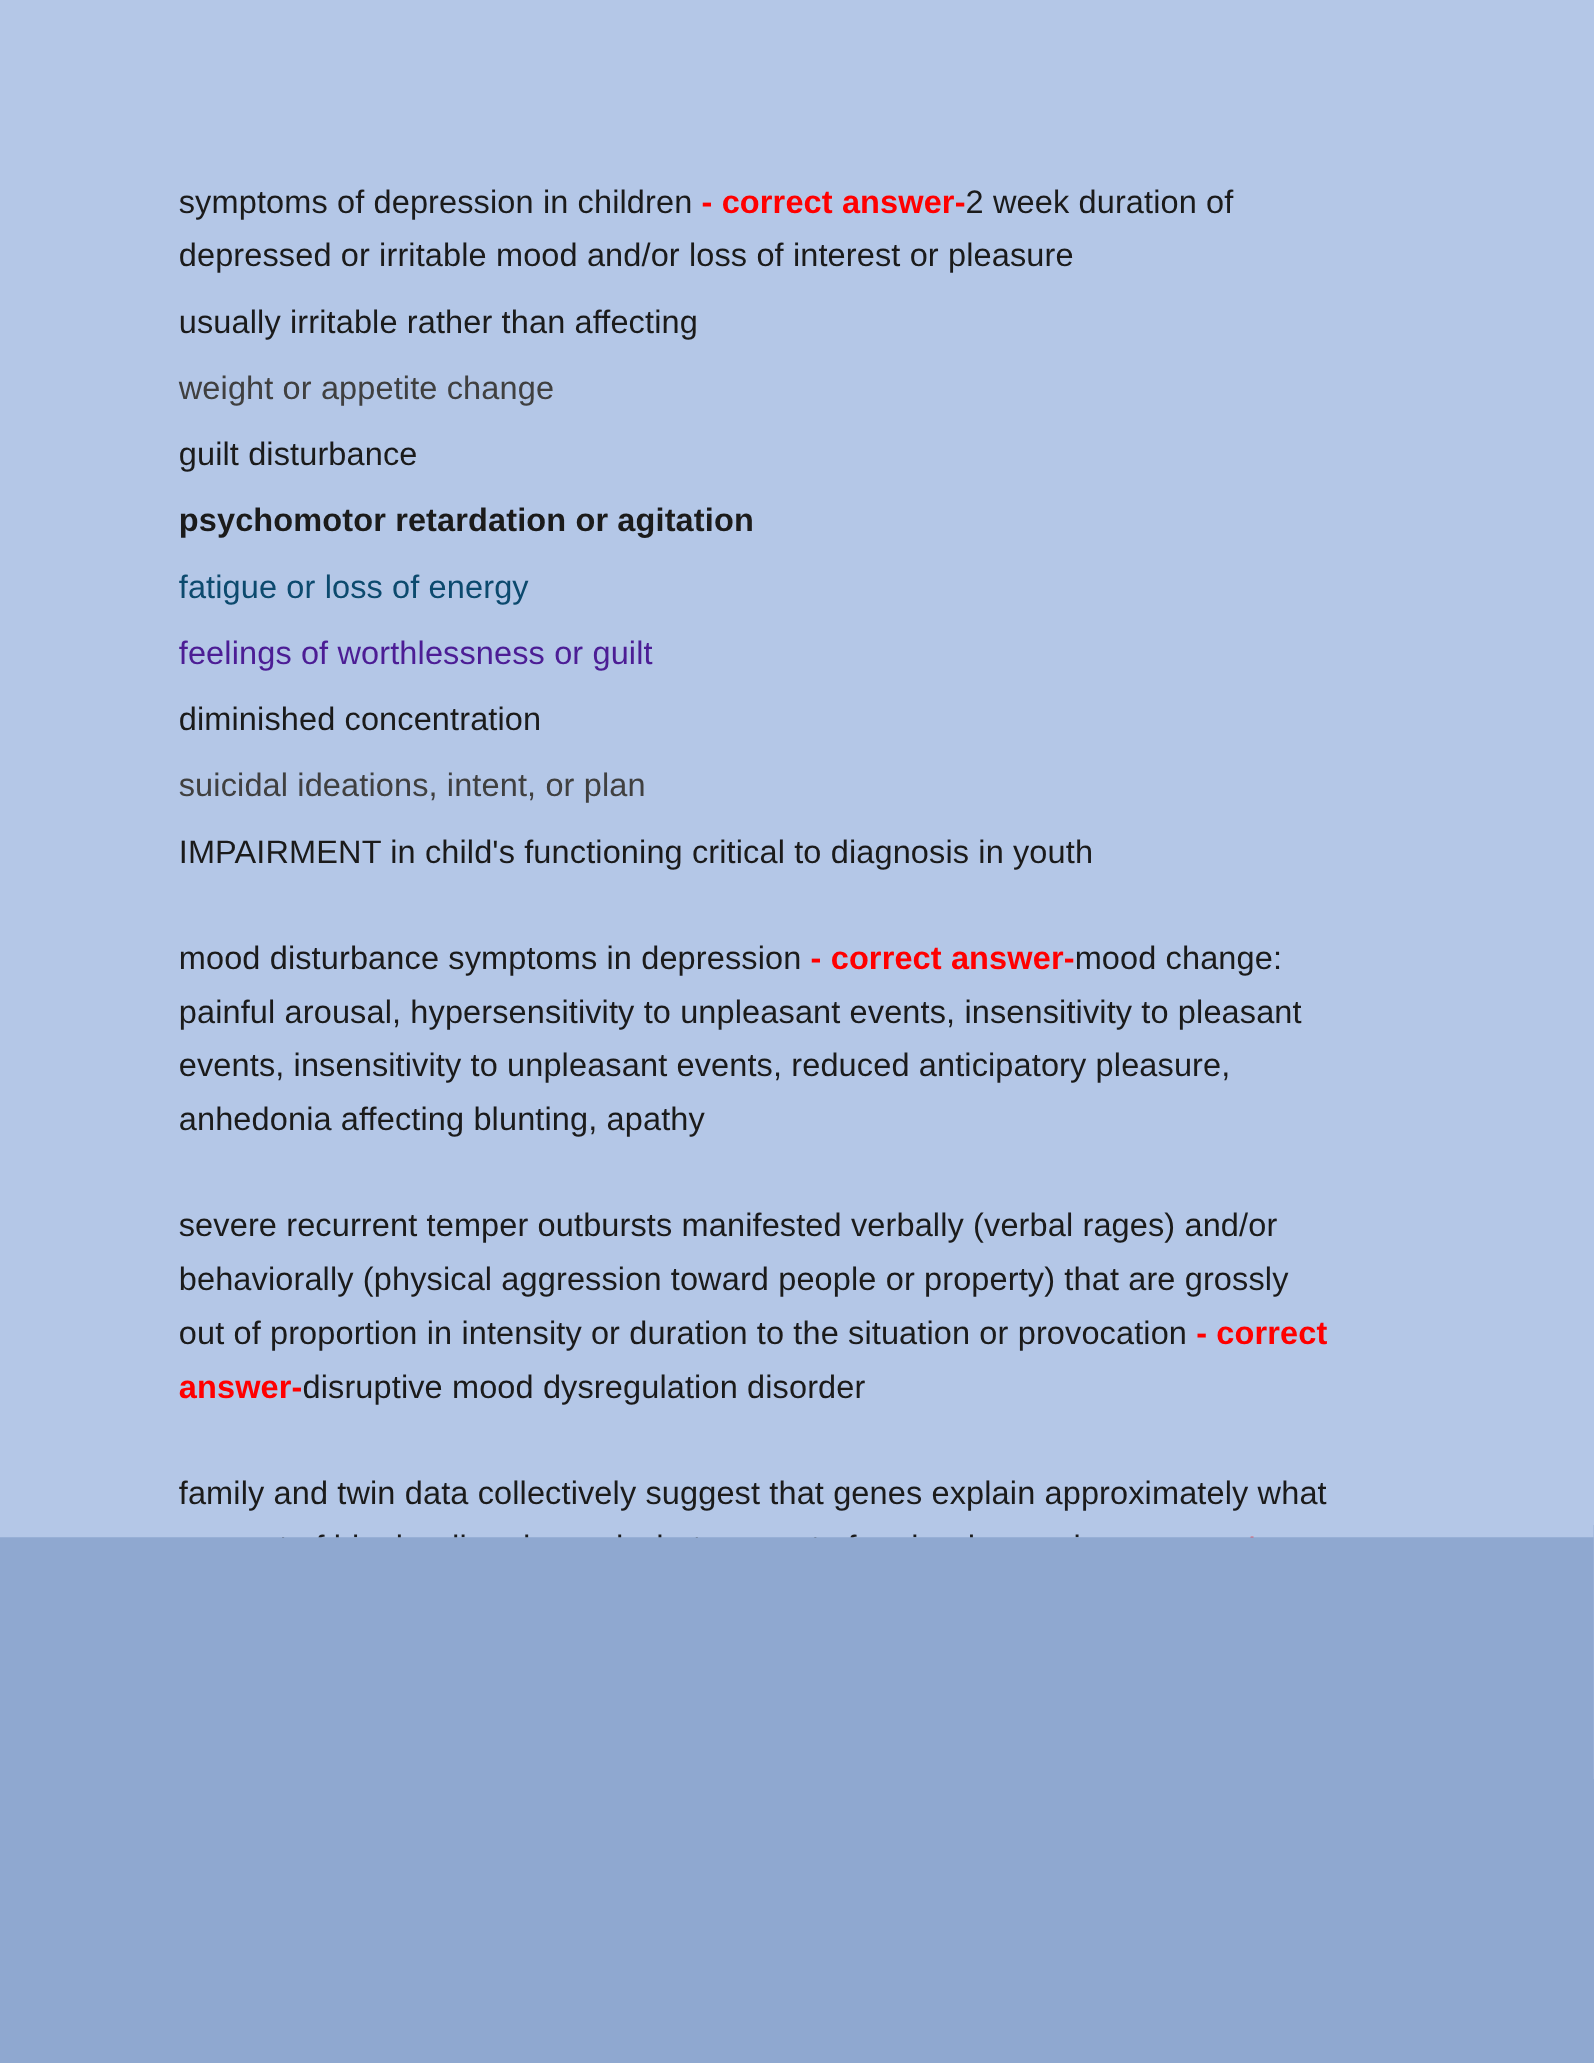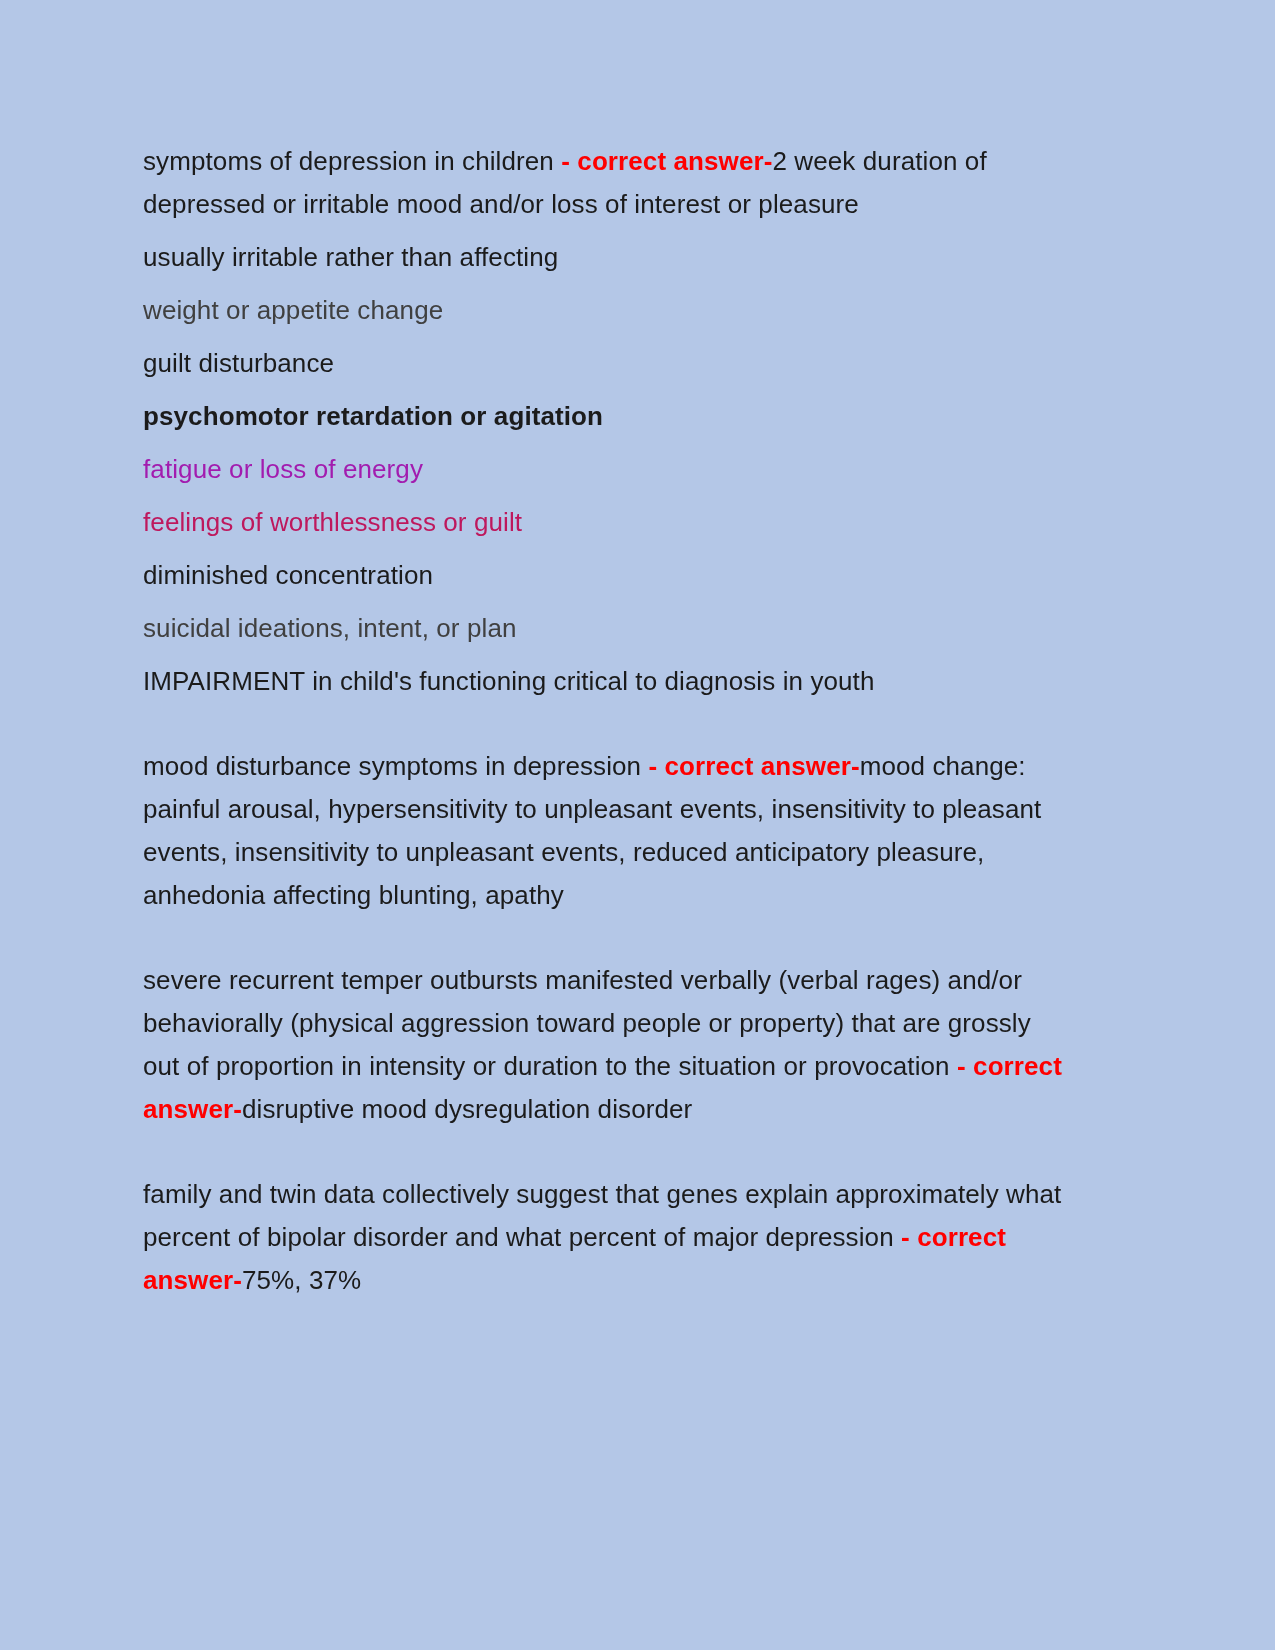--- a/index.html
+++ b/index.html
@@ -6,21 +6,21 @@
     margin: 0;
     padding: 0;
   }
   body {
     background: #8fa8d0;
     font-family: "Liberation Sans", sans-serif;
   }
   .page {
     position: relative;
     width: 1275px;
-    height: 1650px;
+    height: 1230px;
     margin: 0 auto;
     background: #b4c7e7;
     overflow: hidden;
     box-sizing: border-box;
     padding: 140px 212px 60px 143px;
   }
   .doc-body {
     width: 100%;
   }
   p.para {
@@ -45,22 +45,22 @@
 </head>
 <body>
 
 <div class="page" style="background: rgb(180, 199, 231);">
   <div class="doc-body">
       <p class="para" style="color: rgb(27, 27, 27);"><span class="text-run">symptoms of depression in children </span><span class="answer-marker" style="color: rgb(255, 0, 0);">- correct answer-</span><span class="text-run">2 week duration of depressed or irritable mood and/or loss of interest or pleasure</span></p>
       <p class="para" style="color: rgb(27, 27, 27);"><span class="text-run">usually irritable rather than affecting</span></p>
       <p class="para" style="color: #404040;"><span class="text-run">weight or appetite change</span></p>
       <p class="para" style="color: rgb(27, 27, 27);"><span class="text-run">guilt disturbance</span></p>
       <p class="para" style="color: rgb(27, 27, 27); font-weight: bold;"><span class="text-run">psychomotor retardation or agitation</span></p>
-      <p class="para" style="color: #a21caf;"><span class="text-run">fatigue or loss of energy</span></p>
-      <p class="para" style="color: #be185d;"><span class="text-run">feelings of worthlessness or guilt</span></p>
+      <p class="para" style="color: #0c4a6e;"><span class="text-run">fatigue or loss of energy</span></p>
+      <p class="para" style="color: #4c1d95;"><span class="text-run">feelings of worthlessness or guilt</span></p>
       <p class="para" style="color: rgb(27, 27, 27);"><span class="text-run">diminished concentration</span></p>
       <p class="para" style="color: #404040;"><span class="text-run">suicidal ideations, intent, or plan</span></p>
       <p class="para" style="color: rgb(27, 27, 27);"><span class="text-run">IMPAIRMENT in child's functioning critical to diagnosis in youth</span></p>
       <p class="para section-gap" style="color: rgb(27, 27, 27);"><span class="text-run">mood disturbance symptoms in depression </span><span class="answer-marker" style="color: rgb(255, 0, 0);">- correct answer-</span><span class="text-run">mood change: painful arousal, hypersensitivity to unpleasant events, insensitivity to pleasant events, insensitivity to unpleasant events, reduced anticipatory pleasure, anhedonia affecting blunting, apathy</span></p>
       <p class="para section-gap" style="color: rgb(27, 27, 27);"><span class="text-run">severe recurrent temper outbursts manifested verbally (verbal rages) and/or behaviorally (physical aggression toward people or property) that are grossly out of proportion in intensity or duration to the situation or provocation </span><span class="answer-marker" style="color: rgb(255, 0, 0);">- correct answer-</span><span class="text-run">disruptive mood dysregulation disorder</span></p>
       <p class="para section-gap" style="color: rgb(27, 27, 27);"><span class="text-run">family and twin data collectively suggest that genes explain approximately what percent of bipolar disorder and what percent of major depression </span><span class="answer-marker" style="color: rgb(255, 0, 0);">- correct answer-</span><span class="text-run">75%, 37%</span></p>
     </div>
 </div>
 
 </body></html>

